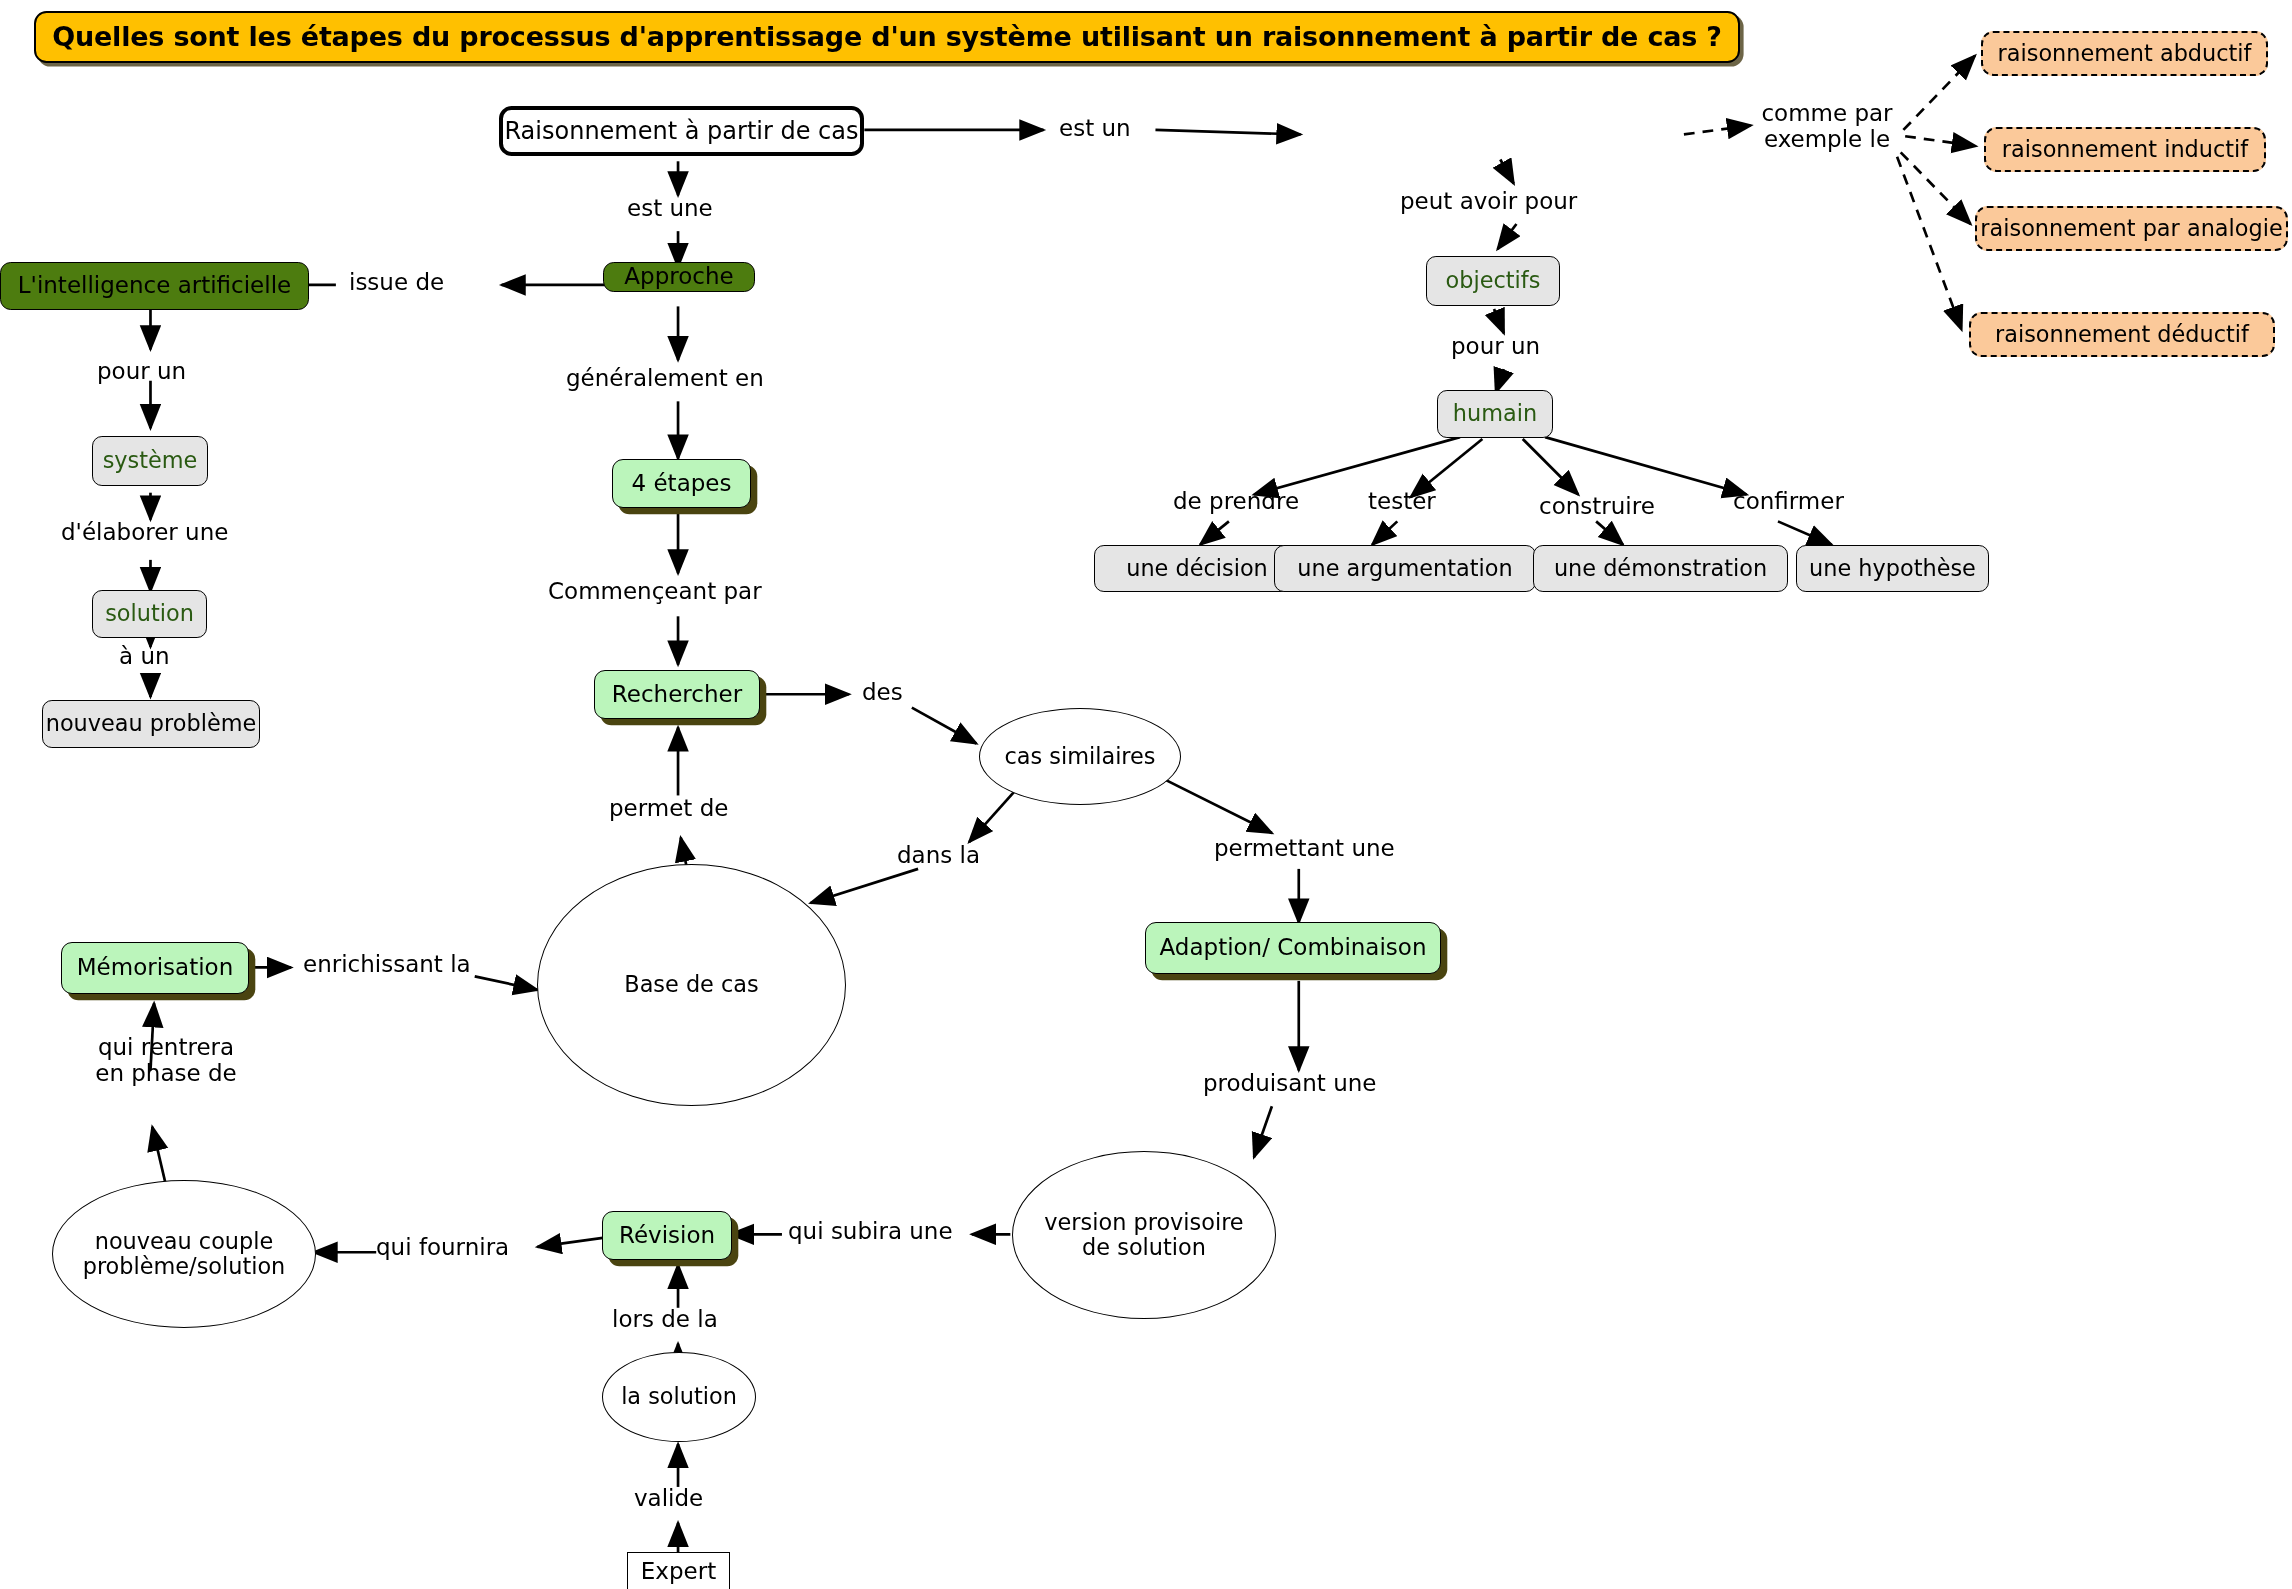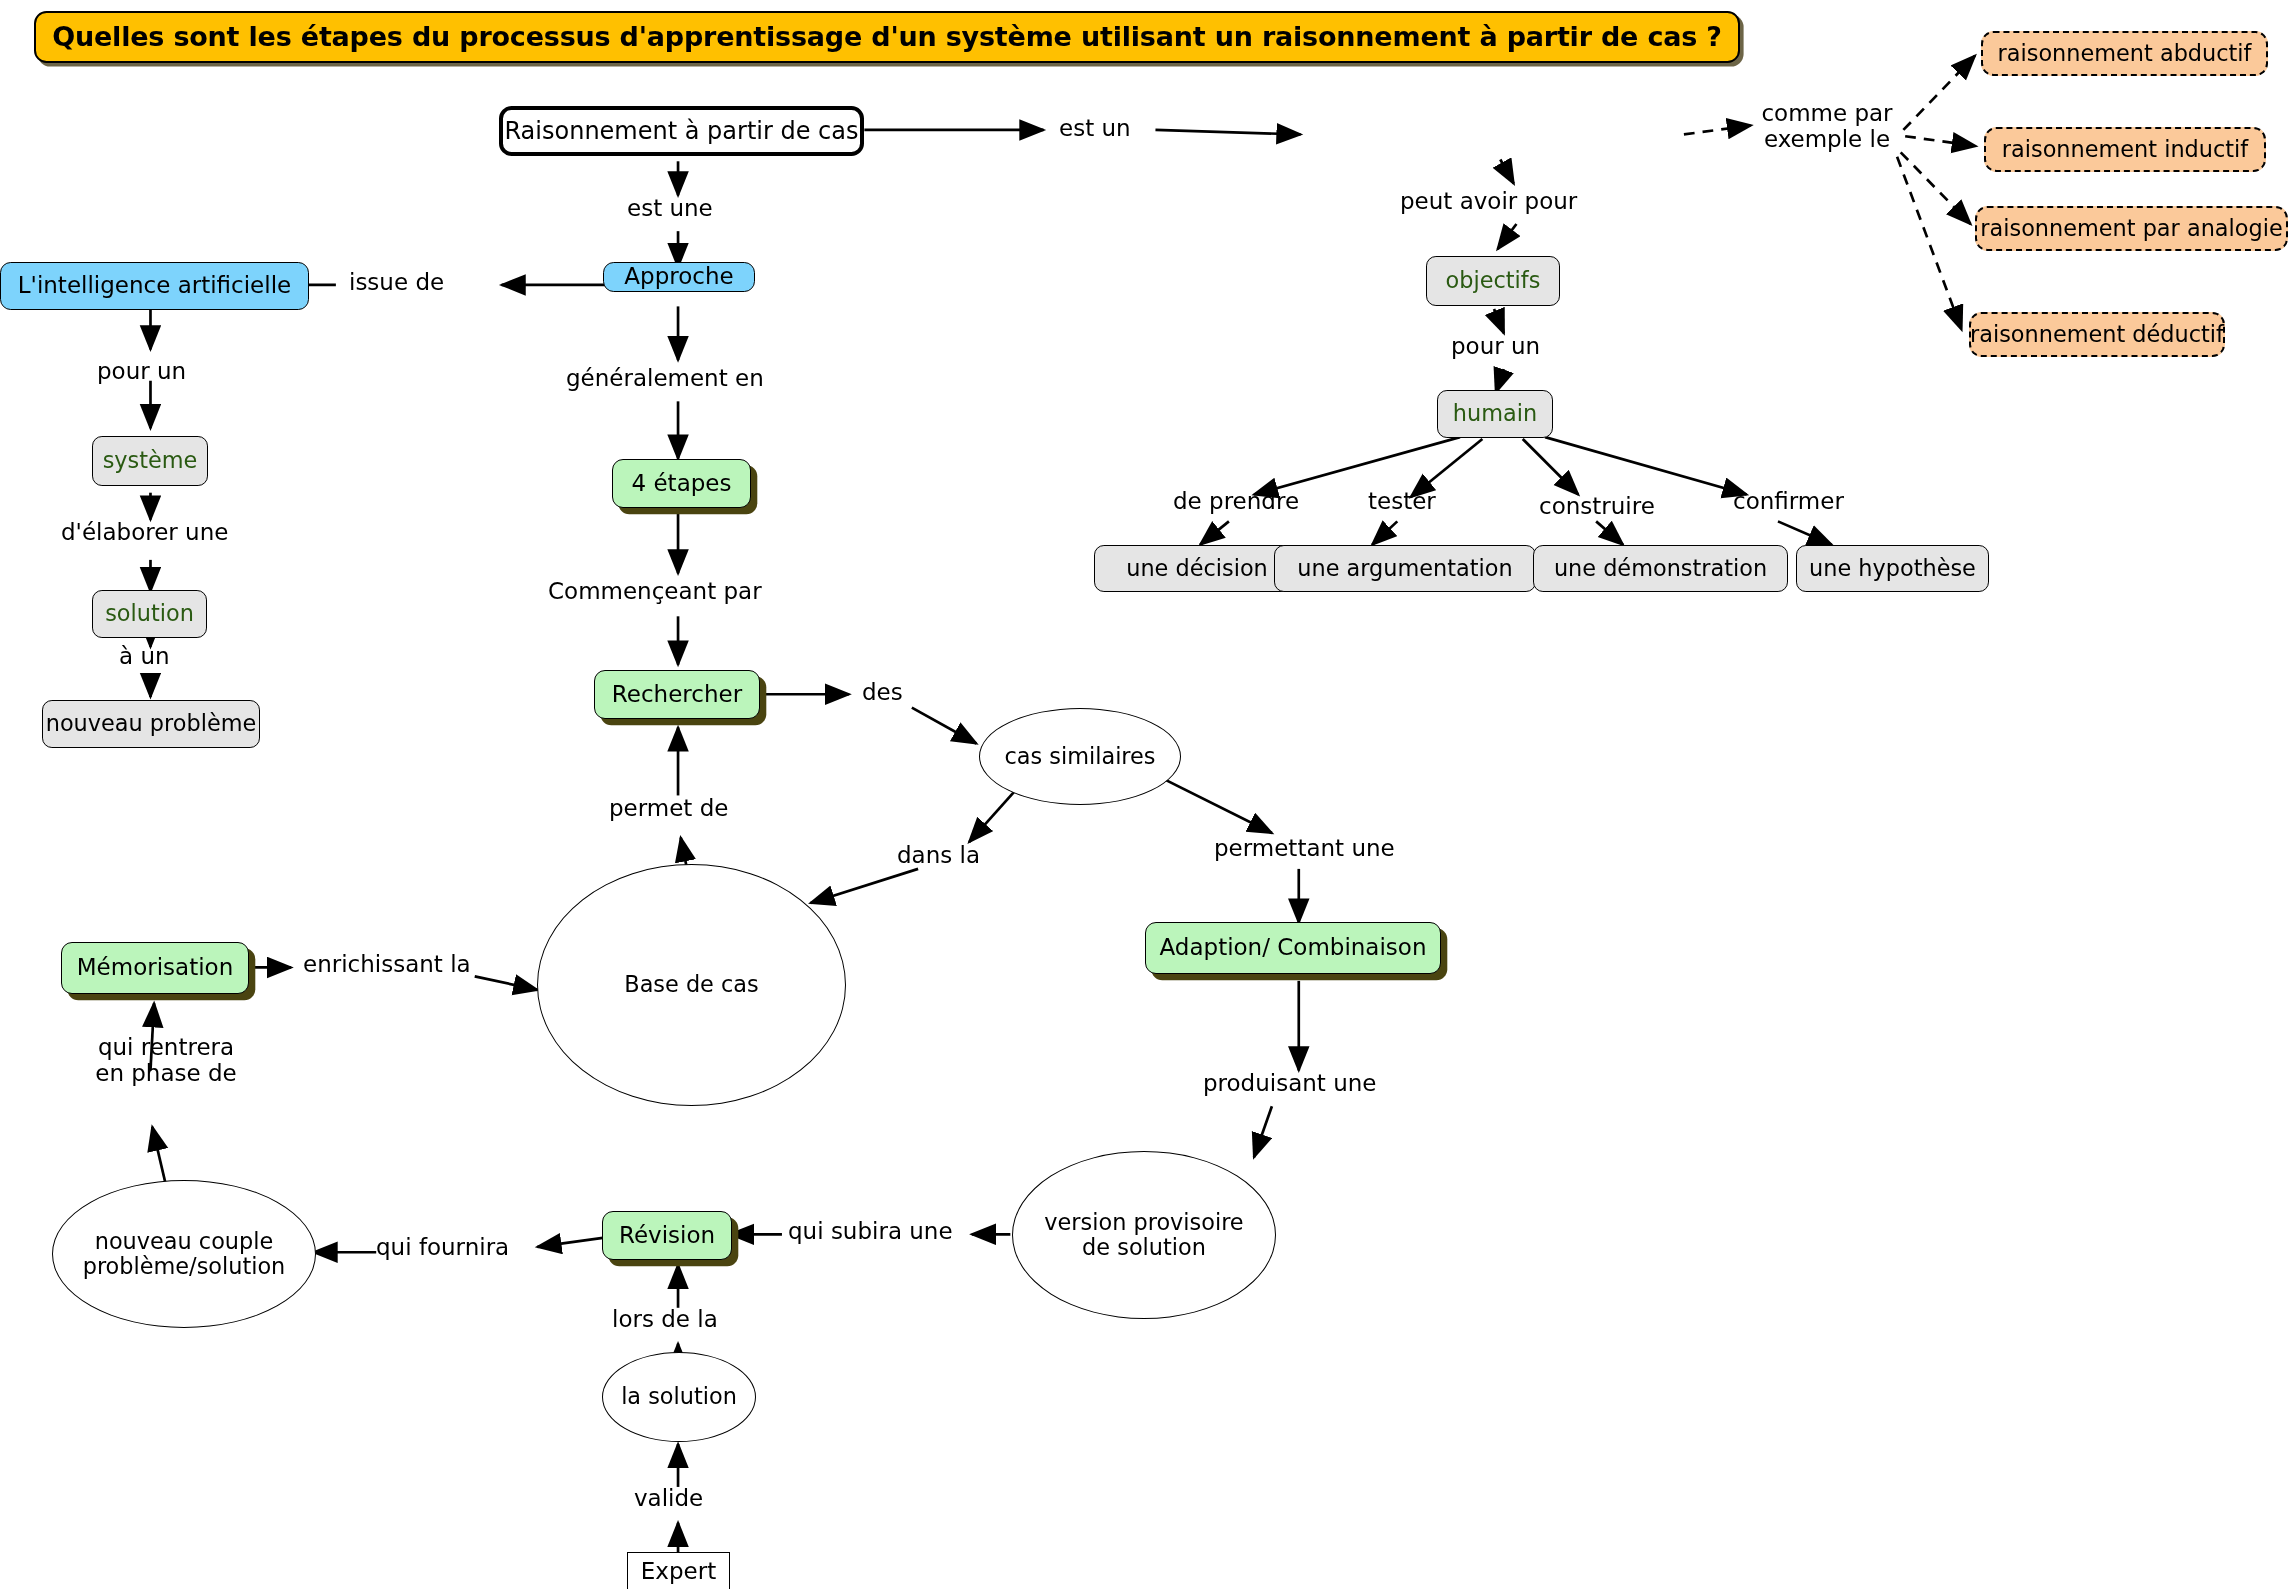--- a/index.html
+++ b/index.html
@@ -52,21 +52,21 @@
   .root-box {
     background: #ffffff;
     border: 4.5px solid #000000;
     border-radius: 12.5px;
     font-size: 24px;
     color: #000;
   }
 
   
   .white-box {
-    background: #7dd3fc;
+    background: #4d7c0f;
     border: 1.8px solid #000000;
     border-radius: 10.7px;
     font-size: 23px;
     color: #000;
   }
   
   .rect-box {
     background: #ffffff;
     border: 1.8px solid #000000;
     border-radius: 0;
@@ -243,21 +243,21 @@
 
   <div class="node orange-dashed" style="left:1981px; top:31px; width:287px; height:45px;">
     <span>raisonnement abductif</span>
   </div>
   <div class="node orange-dashed" style="left:1984px; top:127px; width:282px; height:45px;">
     <span>raisonnement inductif</span>
   </div>
   <div class="node orange-dashed" style="left:1975px; top:206px; width:313px; height:45px;">
     <span>raisonnement par analogie</span>
   </div>
-  <div class="node orange-dashed" style="left:1969px; top:312px; width:256px; height:45px;">
+  <div class="node orange-dashed" style="left:1969px; top:312px; width:306px; height:45px;">
     <span>raisonnement déductif</span>
   </div>
 
   <div class="node white-box" style="left:0px; top:262px; width:309px; height:48px;">
     <span>L'intelligence artificielle</span>
   </div>
 
   <div class="node white-box" style="left:603px; top:262px; width:152px; height:30px;">
     <span>Approche</span>
   </div>

